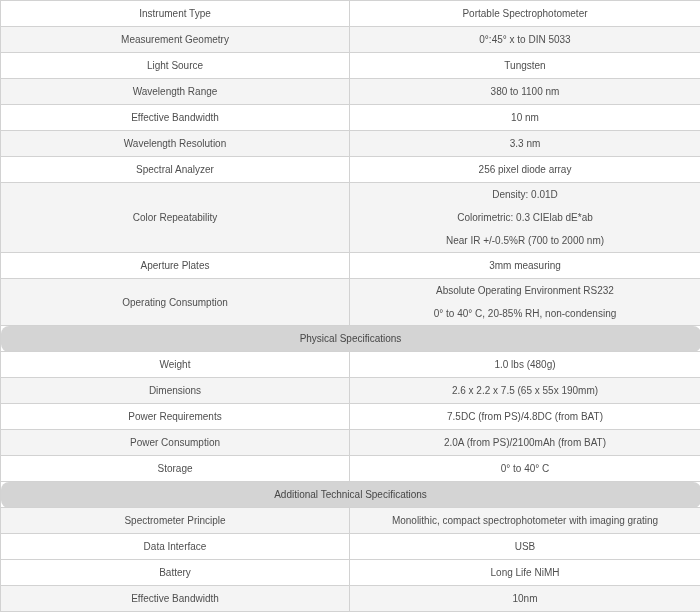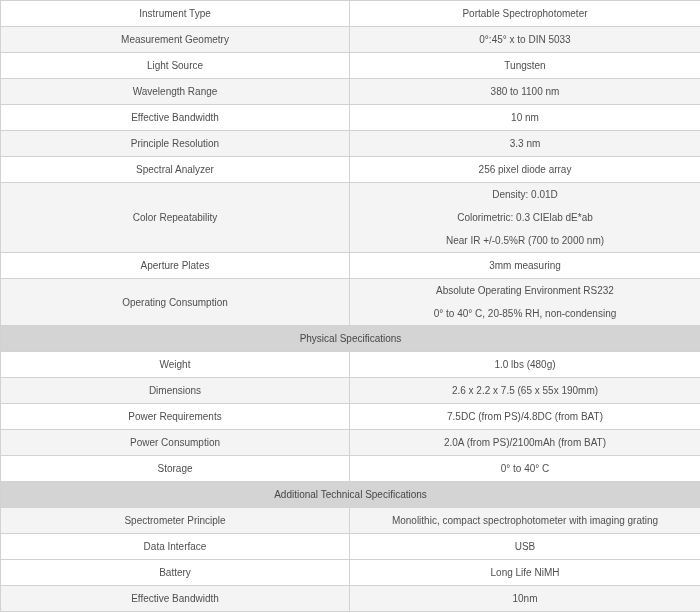--- a/index.html
+++ b/index.html
@@ -28,20 +28,21 @@
     background: #ffffff;
   }
   tr.spec-row.alt td {
     background: #f4f4f4;
     margin-left: 25px;
   }
   tr.section-row td {
     height: 25px;
     background: #d4d4d4;
     color: #474747;
+    border-radius: 8px;
   }
   .value-cell {
     padding-top: 2px;
     padding-bottom: 2px;
   }
   .value-line {
     line-height: 23px;
     white-space: nowrap;
   }
 </style>
@@ -78,21 +79,21 @@
           <div class="value-line">380 to 1100 nm</div>
         </td>
       </tr>
       <tr class="spec-row">
         <td class="label-cell">Effective Bandwidth</td>
         <td class="value-cell">
           <div class="value-line">10 nm</div>
         </td>
       </tr>
       <tr class="spec-row alt">
-        <td class="label-cell">Principle Resolution</td>
+        <td class="label-cell">Wavelength Resolution</td>
         <td class="value-cell">
           <div class="value-line">3.3 nm</div>
         </td>
       </tr>
       <tr class="spec-row">
         <td class="label-cell">Spectral Analyzer</td>
         <td class="value-cell">
           <div class="value-line">256 pixel diode array</div>
         </td>
       </tr>

